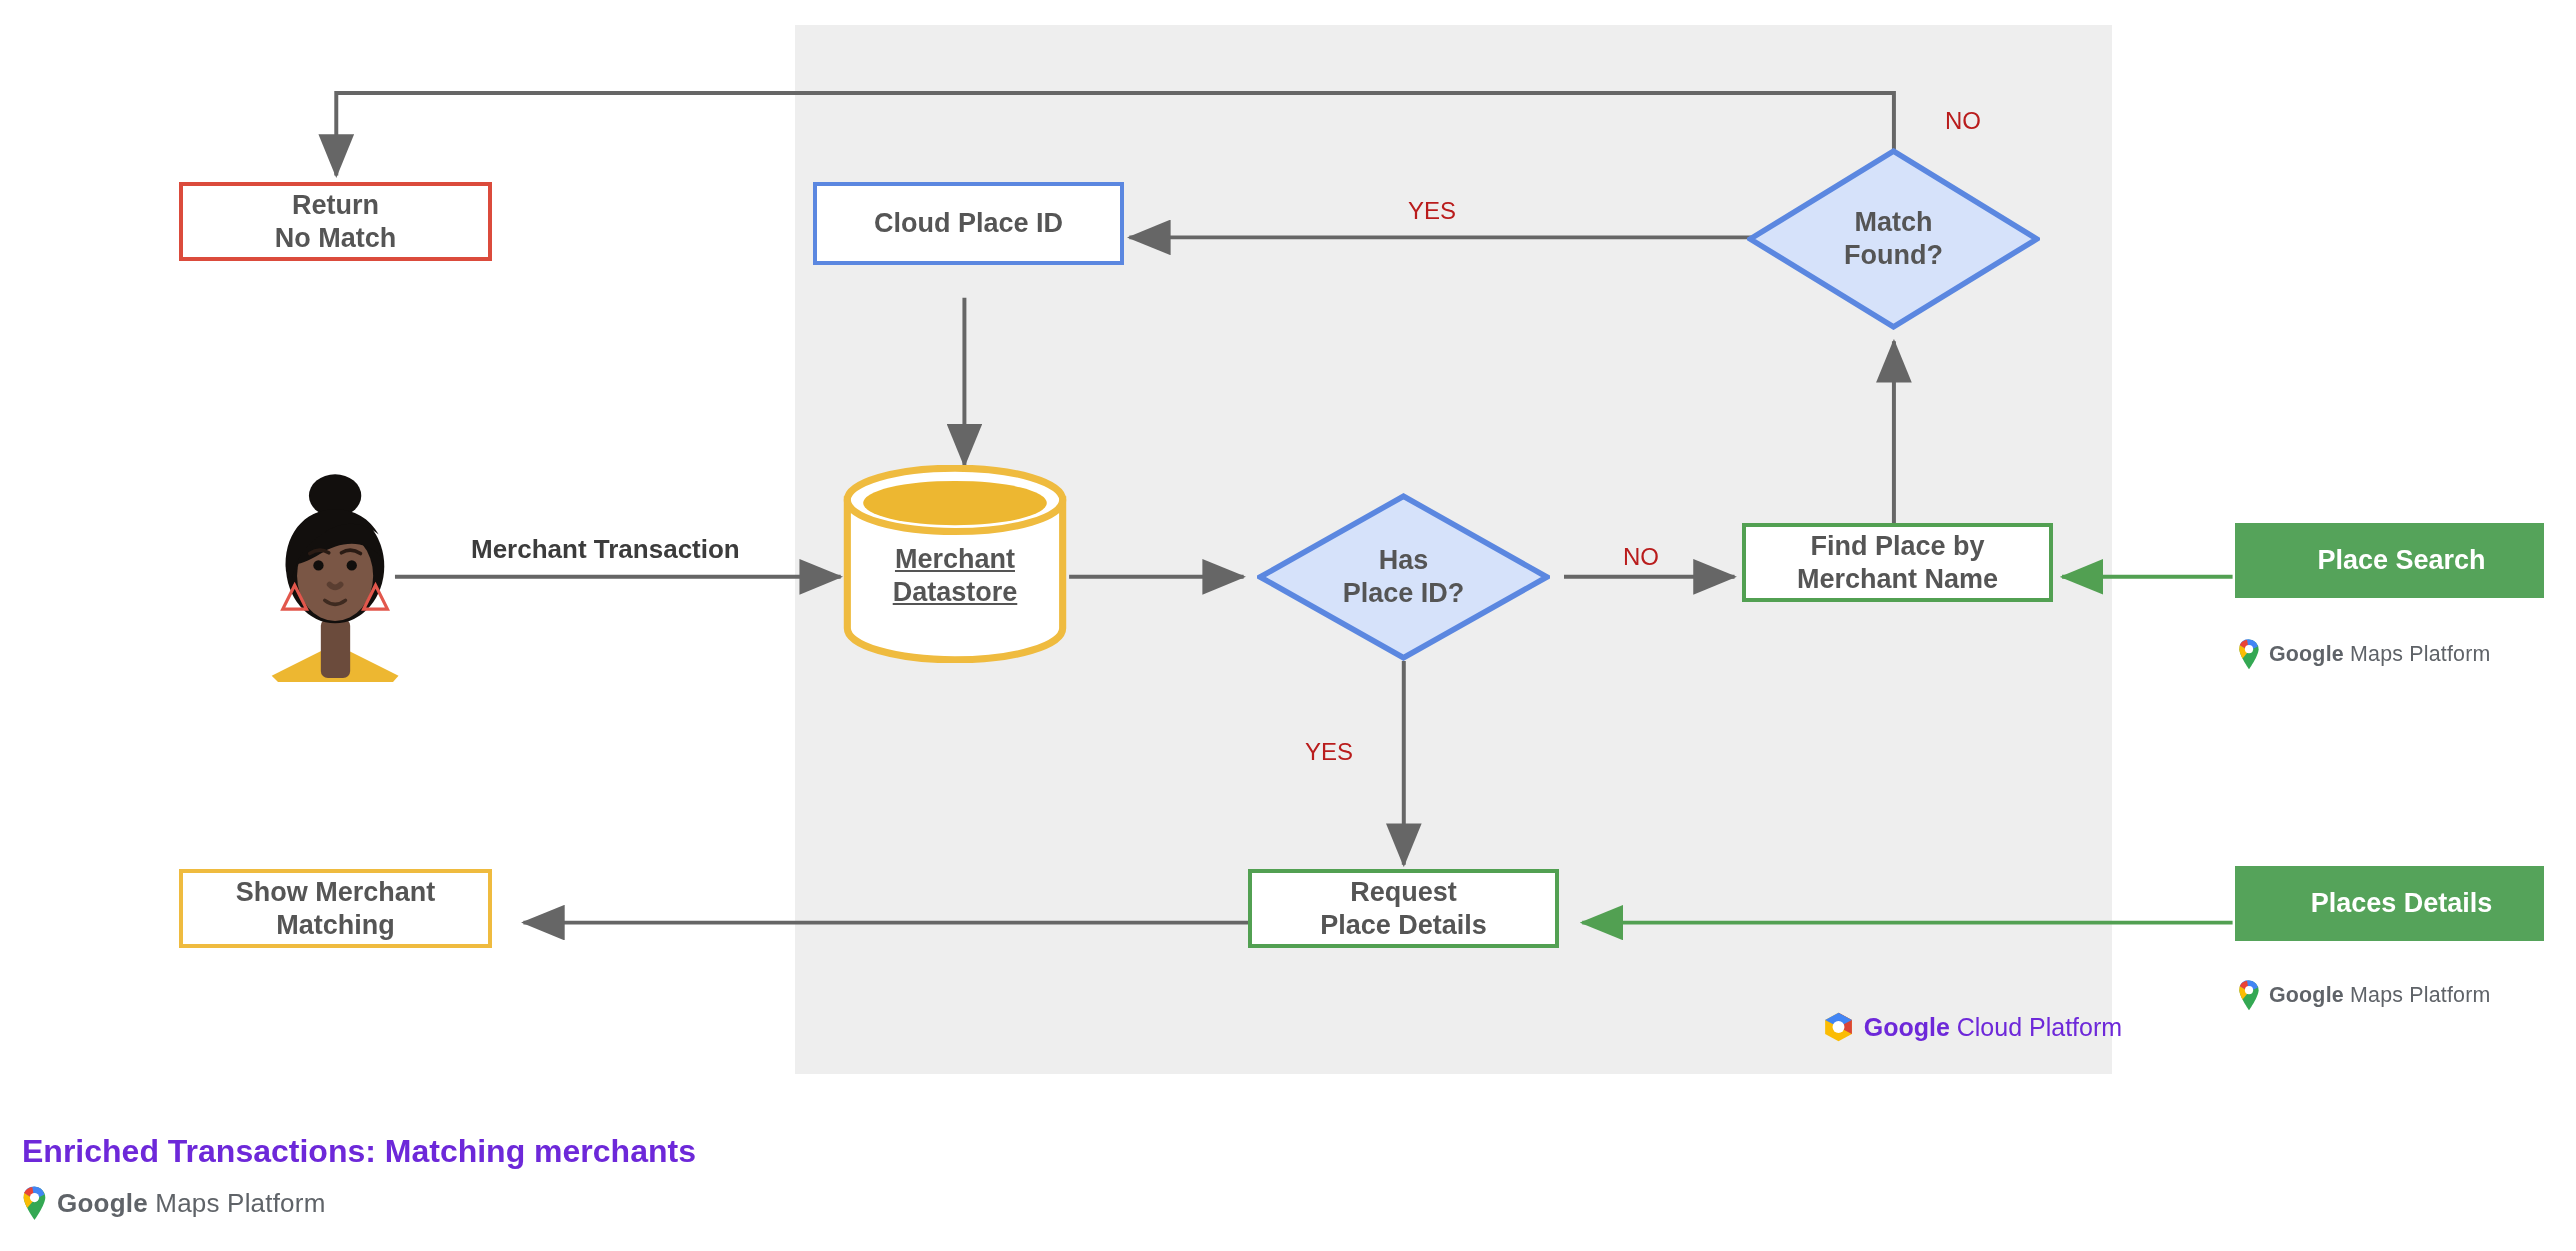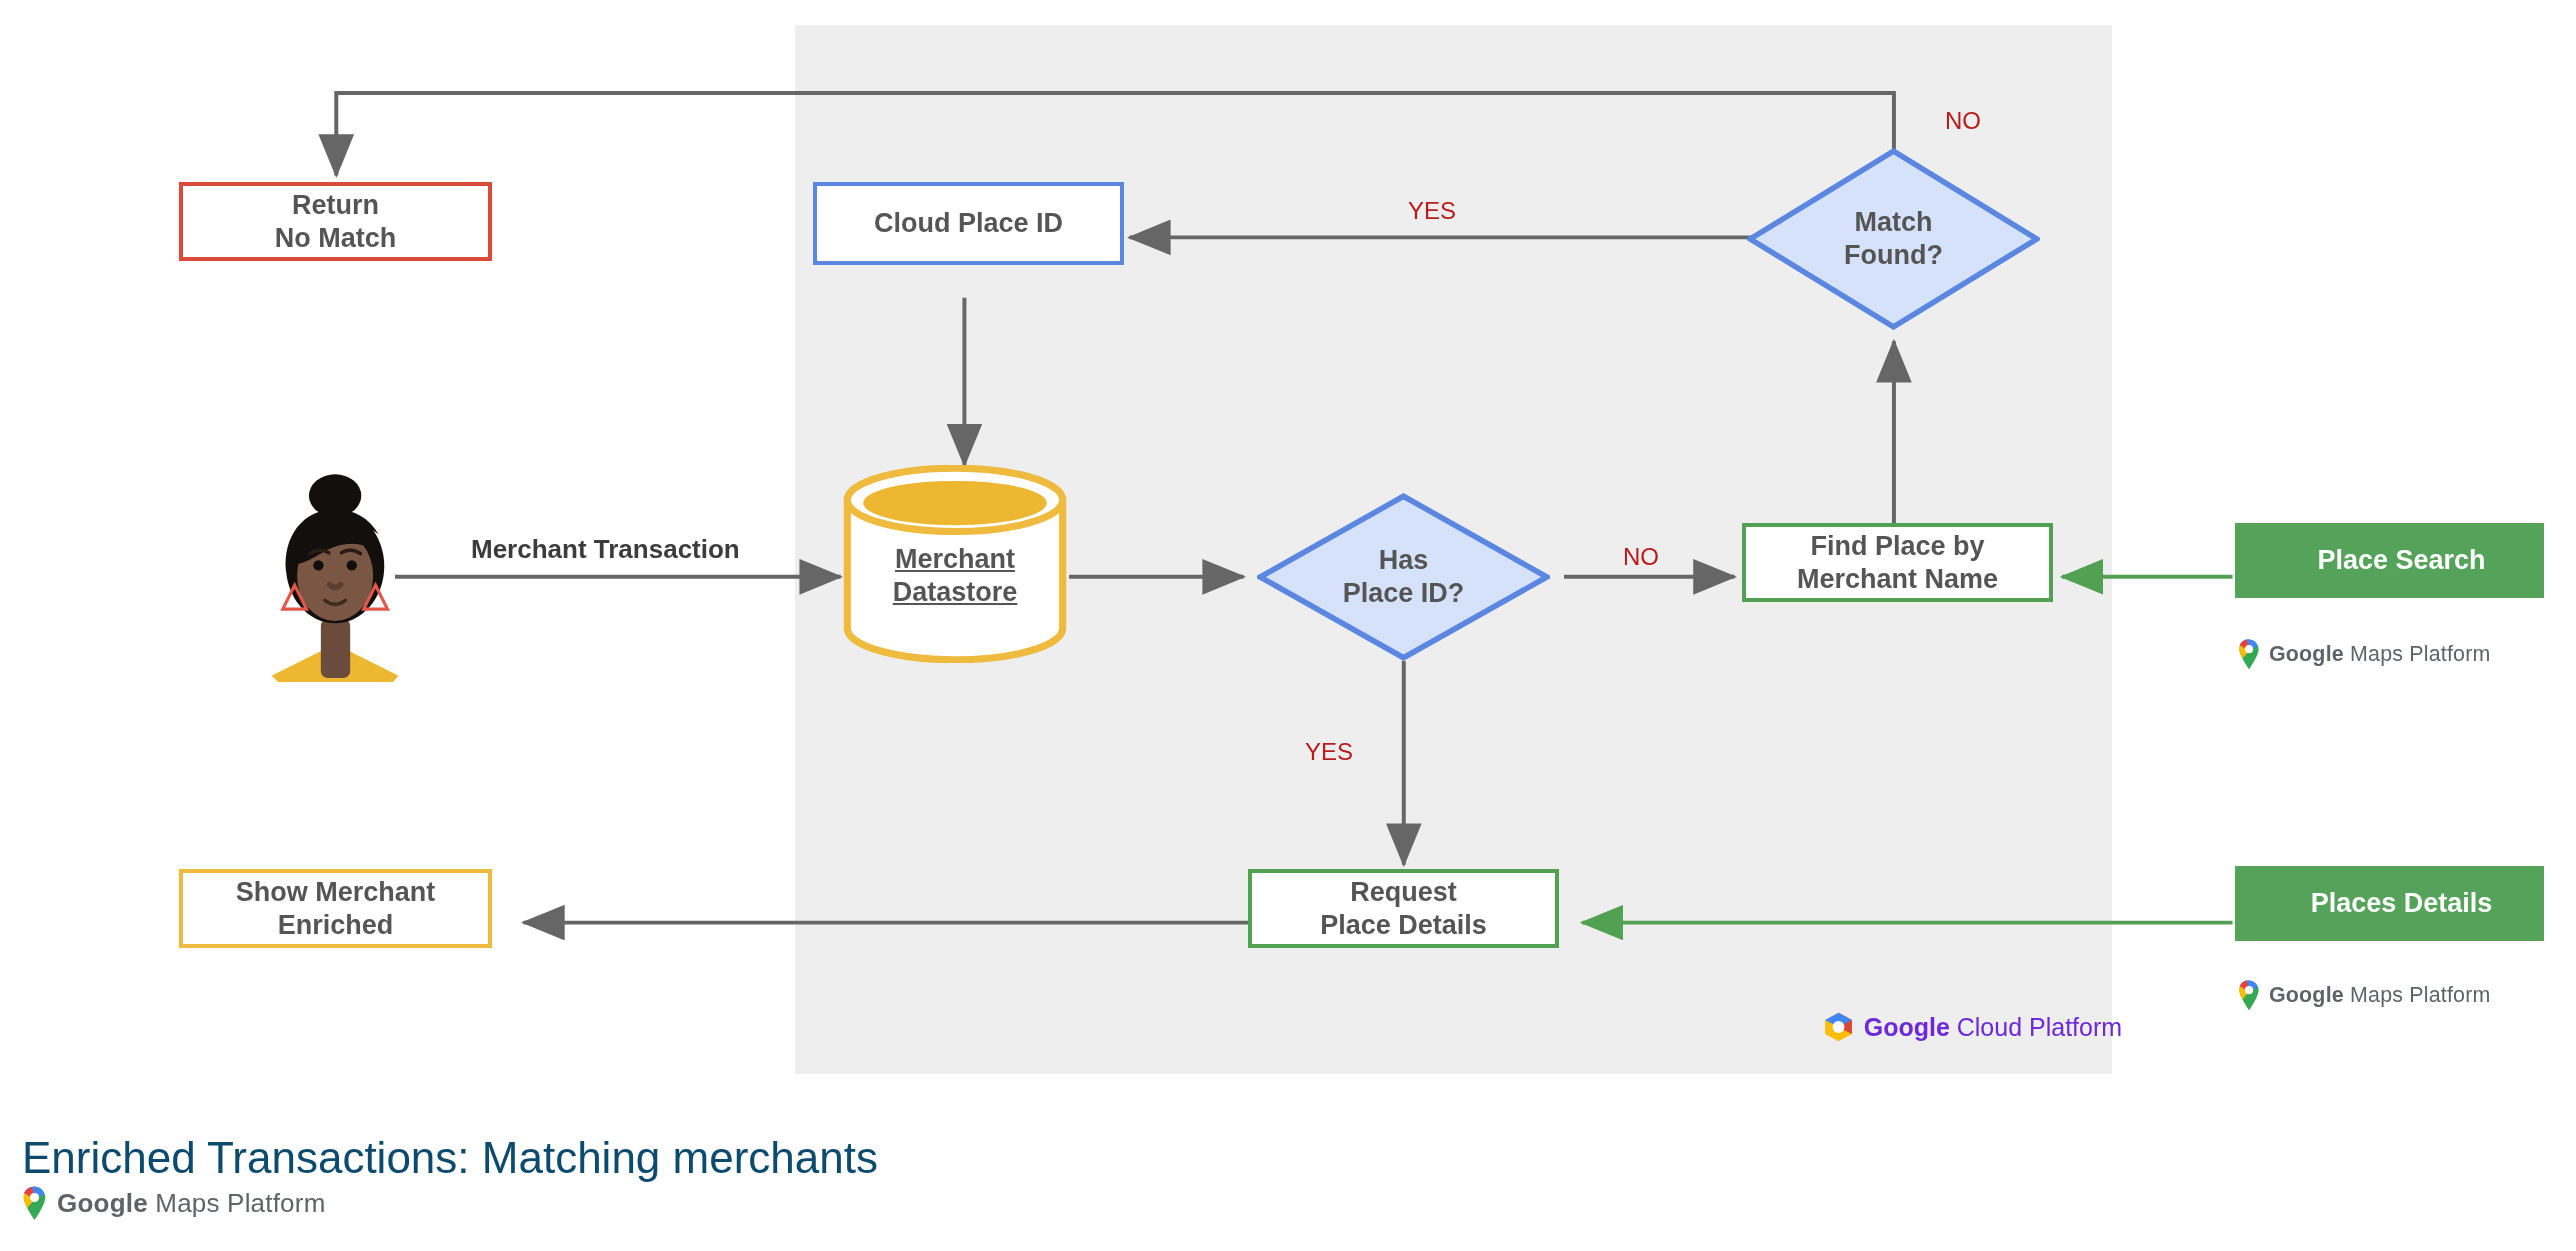--- a/index.html
+++ b/index.html
@@ -32,21 +32,21 @@
 
   .edgelabel{position:absolute;color:#b91c1c;font-weight:normal;white-space:nowrap;text-align:center;}
   .flowlabel{position:absolute;color:#3c3c3c;font-weight:bold;white-space:nowrap;}
 
   #edges{position:absolute;left:0;top:0;width:2576px;height:1252px;pointer-events:none;}
 
   .avatar{position:absolute;}
   .brand{position:absolute;display:flex;align-items:center;gap:8px;}
   .brand .btext{font-size:21.4px;color:#5f6368;white-space:nowrap;letter-spacing:0.2px;}
   .brand .btext b{font-weight:bold;color:#5f6368;}
-  .caption{position:absolute;font-size:44px;font-weight:normal;color:#0c4a6e;white-space:nowrap;}
+  .caption{position:absolute;font-size:32px;font-weight:bold;color:#6d28d9;white-space:nowrap;}
   .gcpbrand{position:absolute;display:flex;align-items:center;gap:8.7px;}
   .gcpbrand .gtext{font-size:25px;color:#6d28d9;white-space:nowrap;}
 </style>
 </head>
 <body>
 
 <div id="stage">
 
   <div class="panel" style="left:795px;top:25px;width:1317px;height:1049px;"></div>
 
@@ -174,21 +174,21 @@
       <path d="M3.4 9 A12 12 0 0 1 12.5 2.2 L15 16 Z" fill="#EA4335"></path>
       <path d="M3 14 C3 12 3.1 10.4 3.4 9 L15 16 L6.9 25.5 C4.6 21.2 3 17 3 14 Z" fill="#FBBC04"></path>
       <circle cx="15" cy="14" r="5.1" fill="#ffffff"></circle>
     </svg>
     <span class="btext"><b>Google</b><span> Maps Platform</span></span>
   </div>
 
   <div class="node yellow" style="left:179px;top:869px;width:313px;height:79px;font-size:27px;">
     <span>
       <span>Show Merchant</span><br>
-      <span>Enriched</span>
+      <span>Matching</span>
     </span>
   </div>
 
   <div class="avatar" style="left:262px;top:460px;width:147px;height:222px;">
     <svg width="147" height="222" viewBox="0 0 185 280">
 
       <path d="M20 275 L92 235 L164 275 L164 280 L20 280 Z" fill="#EDB731"></path>
       <path d="M12 272 L92 232 L172 272 L165 280 L20 280 Z" fill="#EDB731"></path>
 
       <rect x="74" y="200" width="37" height="75" rx="9" fill="#6B4B3C"></rect>

